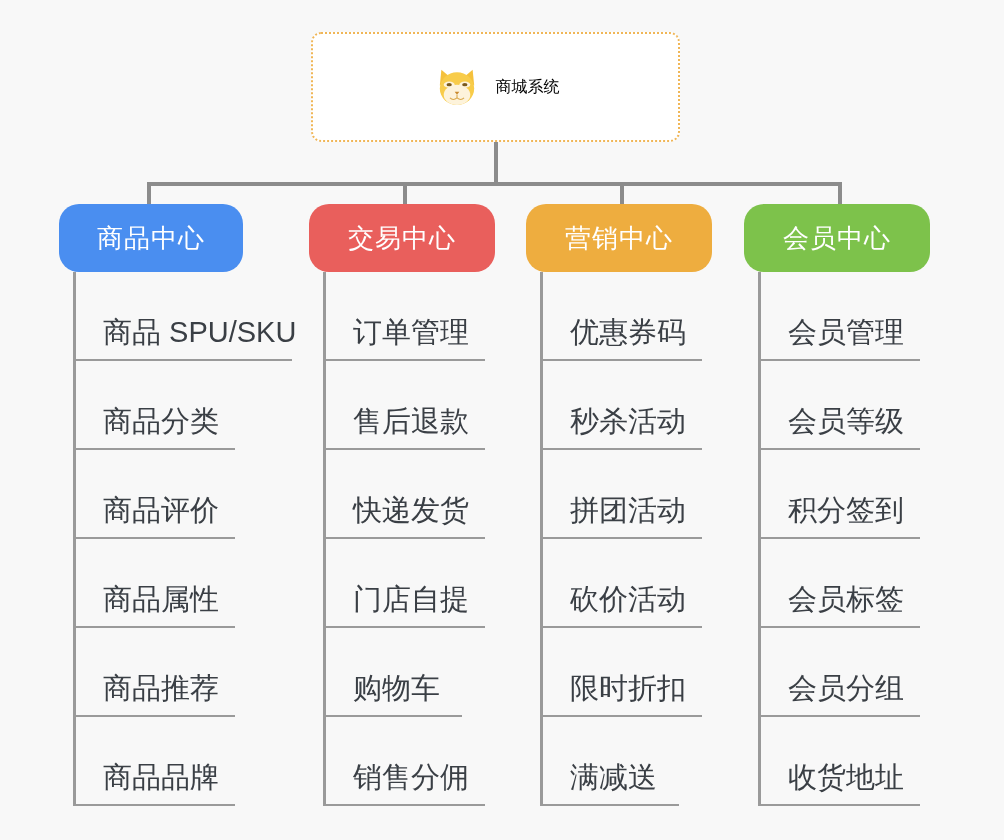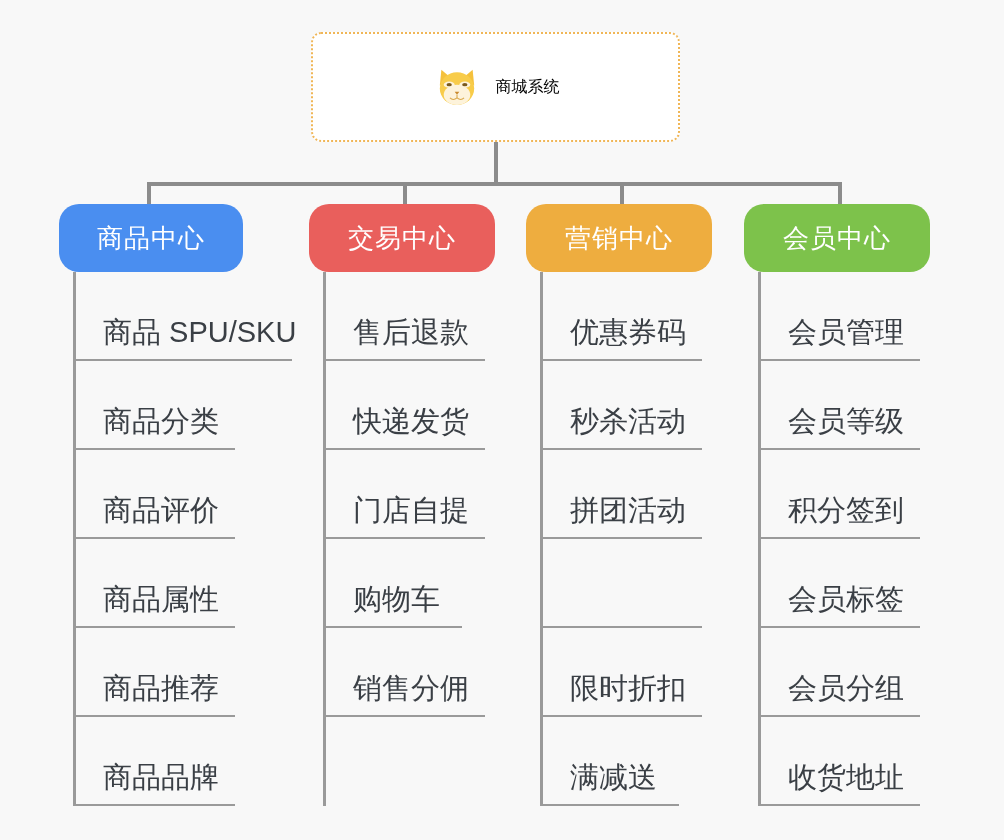--- a/index.html
+++ b/index.html
@@ -191,20 +191,24 @@
     </div>
   </div>
 
   <div class="column" style="left:309px; width:200px;">
     <div class="cat-box c-red" style="width:186px;">
       <span>交易中心</span>
     </div>
     <div class="spine" style="height:534px;"></div>
     <div class="leaf-list">
       <div class="leaf">
+        <span class="leaf-label">订单管理</span>
+        <span class="leaf-underline" style="width:162px;"></span>
+      </div>
+      <div class="leaf">
         <span class="leaf-label">售后退款</span>
         <span class="leaf-underline" style="width:162px;"></span>
       </div>
       <div class="leaf">
         <span class="leaf-label">快递发货</span>
         <span class="leaf-underline" style="width:162px;"></span>
       </div>
       <div class="leaf">
         <span class="leaf-label">门店自提</span>
         <span class="leaf-underline" style="width:162px;"></span>
@@ -232,20 +236,21 @@
       </div>
       <div class="leaf">
         <span class="leaf-label">秒杀活动</span>
         <span class="leaf-underline" style="width:162px;"></span>
       </div>
       <div class="leaf">
         <span class="leaf-label">拼团活动</span>
         <span class="leaf-underline" style="width:162px;"></span>
       </div>
       <div class="leaf">
+        <span class="leaf-label">砍价活动</span>
         <span class="leaf-underline" style="width:162px;"></span>
       </div>
       <div class="leaf">
         <span class="leaf-label">限时折扣</span>
         <span class="leaf-underline" style="width:162px;"></span>
       </div>
       <div class="leaf">
         <span class="leaf-label">满减送</span>
         <span class="leaf-underline" style="width:139px;"></span>
       </div>

